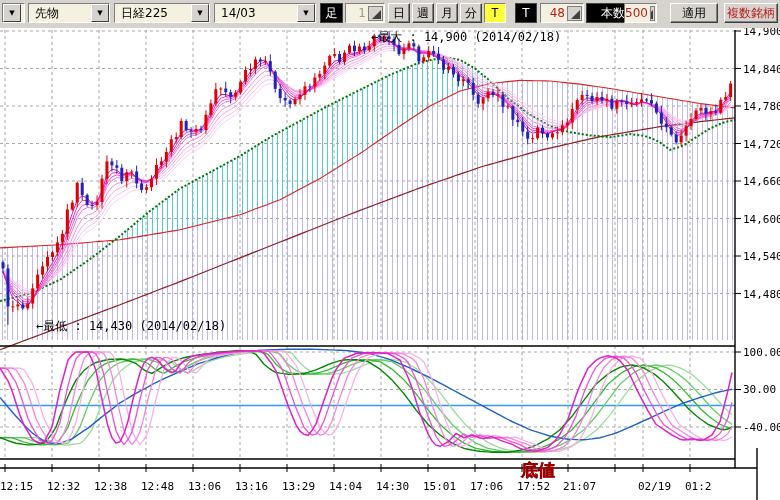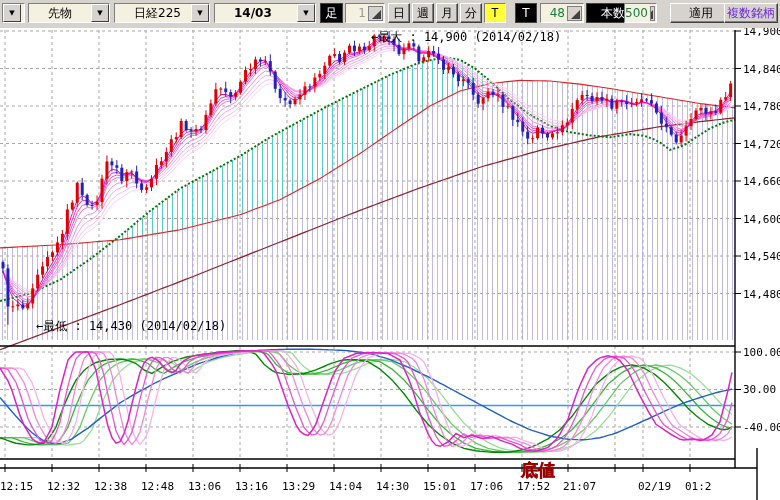--- a/index.html
+++ b/index.html
@@ -3,59 +3,59 @@
 <meta charset="utf-8">
 <style>
   html,body{margin:0;padding:0;background:#fff;}
   .app{position:relative;width:780px;height:500px;overflow:hidden;background:#fff;
        font-family:"DejaVu Sans","Liberation Sans",sans-serif;}
   
   .toolbar{position:absolute;left:0;top:0;width:780px;height:28px;background:#d6d3ce;
            border-bottom:1px solid #9a968f;}
   .tb{position:absolute;top:3px;height:20px;box-sizing:border-box;font-size:12px;line-height:16px;}
   .combo{display:flex;background:#f4f1e0;border:1px solid;border-color:#7f7f7f #fff #fff #7f7f7f;}
-  .combo .ctext{flex:1;padding:1px 19px;color:#000;white-space:nowrap;overflow:hidden;font-size:12px;}
+  .combo .ctext{flex:1;padding:1px 6px;color:#000;white-space:nowrap;overflow:hidden;font-size:12px;}
   .arrowbtn{width:16px;background:#d6d3ce;border:1px solid;border-color:#fff #404040 #404040 #fff;
             display:flex;align-items:center;justify-content:center;font-size:7px;color:#000;}
   .blacklab{background:#000;color:#fff;display:flex;align-items:center;justify-content:center;
             font-size:12px;border:1px solid #404040;}
   .field{display:flex;background:#f4f1e0;border:1px solid;border-color:#7f7f7f #fff #fff #7f7f7f;
          align-items:center;}
-  .fval{flex:1;text-align:right;padding-right:1px;font-size:12px;color:#15803d;}
+  .fval{flex:1;text-align:right;padding-right:1px;font-size:12px;color:#b91c1c;}
   .fval.dim{color:#999;}
   .spin{width:13px;height:13px;margin:0 1px;background:#d6d3ce;border:1px solid #808080;
         position:relative;overflow:hidden;}
   .spin::after{content:"";position:absolute;right:1px;bottom:1px;border-left:9px solid transparent;
         border-bottom:9px solid #404040;}
   .btn{background:#d6d3ce;border:1px solid;border-color:#fff #404040 #404040 #fff;
        box-shadow:inset -1px -1px 0 #808080;color:#000;font-size:12px;
        display:flex;align-items:center;justify-content:center;padding:0;}
   .btn.sel{background:#ffff3c;border-color:#808080 #fff #fff #808080;box-shadow:none;}
-  .btn.disabled{color:#6d28d9;}
+  .btn.disabled{color:#b91c1c;}
   
   .chartwrap{position:absolute;left:0;top:28px;width:780px;height:472px;background:#fff;}
   svg text{font-family:"DejaVu Sans Mono","Liberation Mono",monospace;}
 </style>
 </head>
 <body>
 
 <div class="app">
   <div class="toolbar">
     <div class="tb combo" style="left:2px;width:23px;">
       <span class="arrowbtn">▼</span>
     </div>
     <div class="tb combo" style="left:28px;width:82px;">
       <span class="ctext">先物</span>
       <span class="arrowbtn">▼</span>
     </div>
     <div class="tb combo" style="left:114px;width:96px;">
       <span class="ctext">日経225</span>
       <span class="arrowbtn">▼</span>
     </div>
-    <div class="tb combo" style="left:214px;width:102px;font-weight:bold;">
+    <div class="tb combo" style="left:214px;width:102px;">
       <span class="ctext">14/03</span>
       <span class="arrowbtn">▼</span>
     </div>
     <div class="tb blacklab" style="left:320px;width:23px;">足</div>
     <div class="tb field" style="left:345px;width:40px;">
       <span class="fval dim">1</span>
       <span class="spin"></span>
     </div>
     <button class="tb btn" style="left:388px;width:22px;">日</button>
     <button class="tb btn" style="left:412px;width:22px;">週</button>
@@ -65,21 +65,21 @@
     <div class="tb blacklab" style="left:515px;width:22px;">T</div>
     <div class="tb field" style="left:540px;width:44px;">
       <span class="fval">48</span>
       <span class="spin"></span>
     </div>
     <div class="tb blacklab" style="left:586px;width:54px;">本数</div>
     <div class="tb field" style="left:624px;width:33px;">
       <span class="fval">500</span>
       <span class="spin"></span>
     </div>
-    <button class="tb btn" style="left:670px;width:62px;">適用</button>
+    <button class="tb btn" style="left:670px;width:48px;">適用</button>
     <button class="tb btn disabled" style="left:724px;width:54px;">複数銘柄</button>
   </div>
 
   <div class="chartwrap">
     <svg id="chart-svg" width="780" height="472" viewBox="0 0 780 472">
       <defs>
         <pattern id="hcyan" width="5" height="4" patternUnits="userSpaceOnUse">
           <path d="M2.5,0 V4" stroke="#55cccc" stroke-width="1"></path>
         </pattern>
         <pattern id="hlav" width="5" height="4" patternUnits="userSpaceOnUse">

